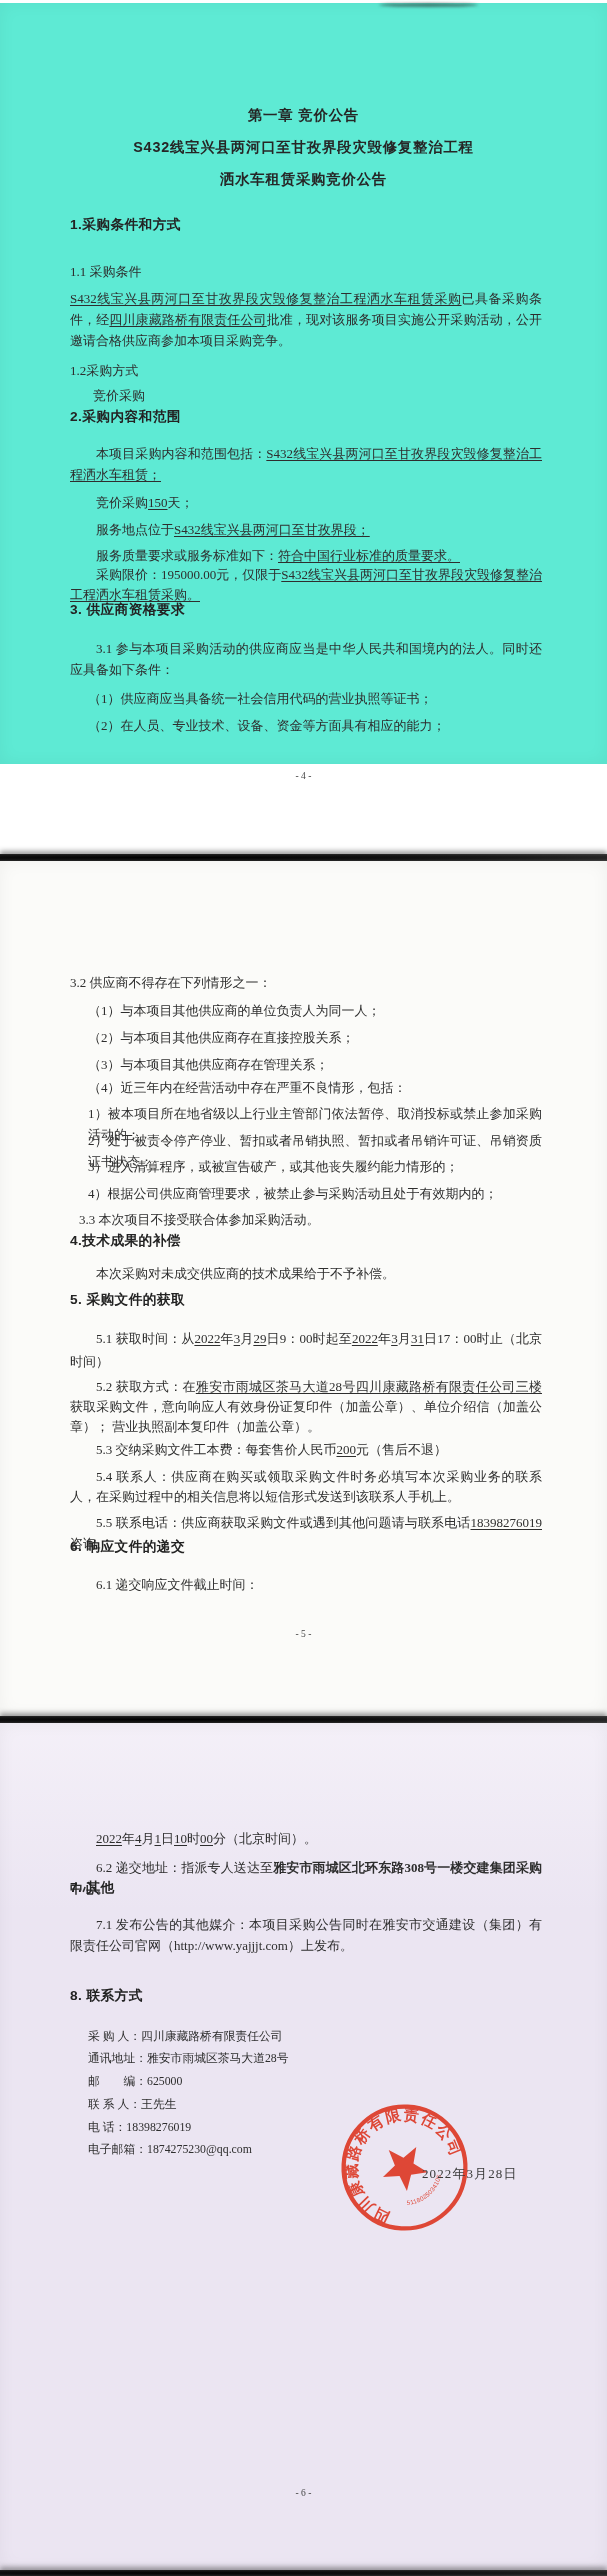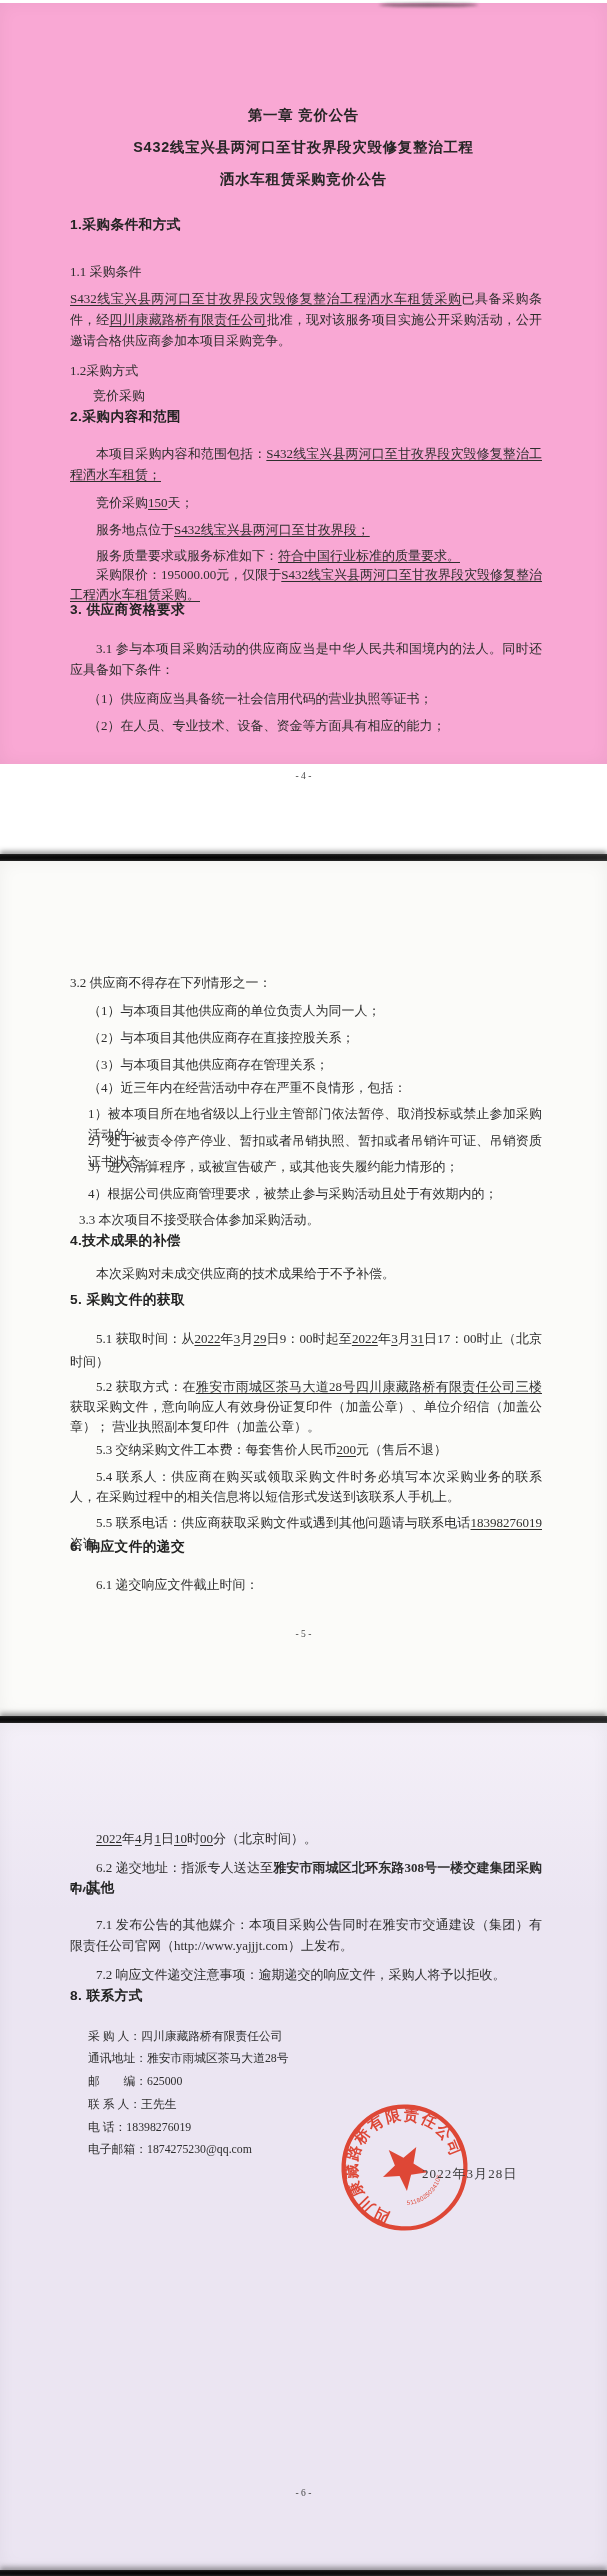--- a/index.html
+++ b/index.html
@@ -1,19 +1,19 @@
 <!DOCTYPE html>
 <html style="font-size:12px"><head>
 <meta charset="utf-8">
 <style>
   html,body{margin:0;padding:0;background:#dedede;}
   .stage{position:relative;width:607px;height:2576px;background:#ffffff;overflow:hidden;
          font-family:"Liberation Serif","DejaVu Serif",serif;color:#2e2e2e;}
   .page{position:absolute;left:0;width:607px;box-shadow:inset 0 0 16.7px rgba(0,0,0,0.05);}
-  .page1{top:3px;height:761px;background:#f9a8d4;}
+  .page1{top:3px;height:761px;background:#5eead4;}
   .page2{top:861px;height:855px;background:#fbfbf9;}
   .page3{top:1723px;height:847px;background:linear-gradient(180deg,#f4f0f8 0%,#ebe5f2 22%,#ebe5f2 100%);}
   .sep{position:absolute;left:0;width:607px;height:6.8px;
        background:radial-gradient(ellipse at 28% 50%,#000 0%,#181818 55%,#3d3d3d 100%);
        box-shadow:0 -3px 5.3px rgba(70,70,70,.5),0 2.3px 4.6px rgba(120,120,120,.55);}
   .sep1{top:854px;} .sep2{top:1716px;} .sep3{top:2570px;height:6px;}
   .blk{position:absolute;left:70px;width:472px;font-size:13px;line-height:21px;text-align:justify;}
   .li{left:88px;width:454px;}
   .tight{line-height:20px;}
   .indent{text-indent:2em;}
@@ -95,21 +95,20 @@
   </section>
 
   <div class="sep sep2"></div>
 
   <section class="page page3">
     <p class="blk indent" style="top:105px;margin:0"><span class="u">2022</span><span>年</span><span class="u">4</span><span>月</span><span class="u">1</span><span>日</span><span class="u">10</span><span>时</span><span class="u">00</span><span>分（北京时间）。</span></p>
     <p class="blk indent" style="top:134px;margin:0"><span>6.2 递交地址：指派专人送达至</span><span class="b">雅安市雨城区北环东路308号一楼交建集团采购中心。</span></p>
 
     <div class="h" style="top:156px">7. 其他</div>
     <p class="blk indent" style="top:191px;margin:0">7.1 发布公告的其他媒介：本项目采购公告同时在雅安市交通建设（集团）有限责任公司官网（http://www.yajjjt.com）上发布。</p>
-    <p class="blk indent" style="top:241px;margin:0">7.2 响应文件递交注意事项：逾期递交的响应文件，采购人将予以拒收。</p>
 
     <div class="h" style="top:264px">8. 联系方式</div>
 
     <div class="contact-line" style="top:304px">
       <span>采 购 人：</span><span>四川康藏路桥有限责任公司</span>
     </div>
     <div class="contact-line" style="top:326px">
       <span>通讯地址：</span><span>雅安市雨城区茶马大道28号</span>
     </div>
     <div class="contact-line" style="top:349px">

